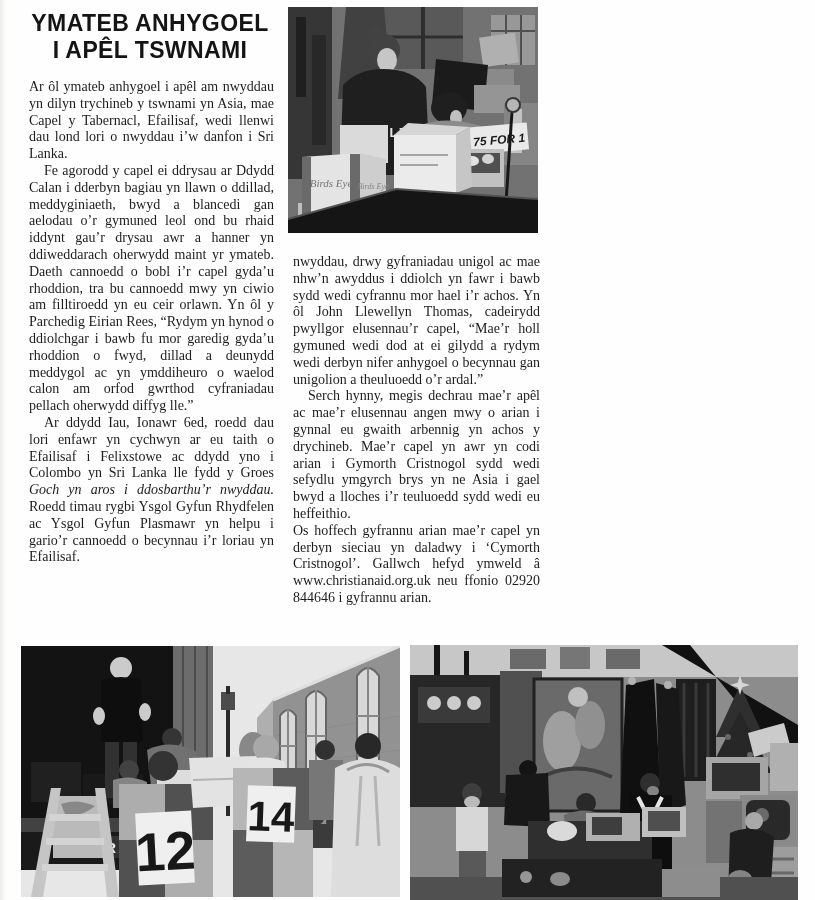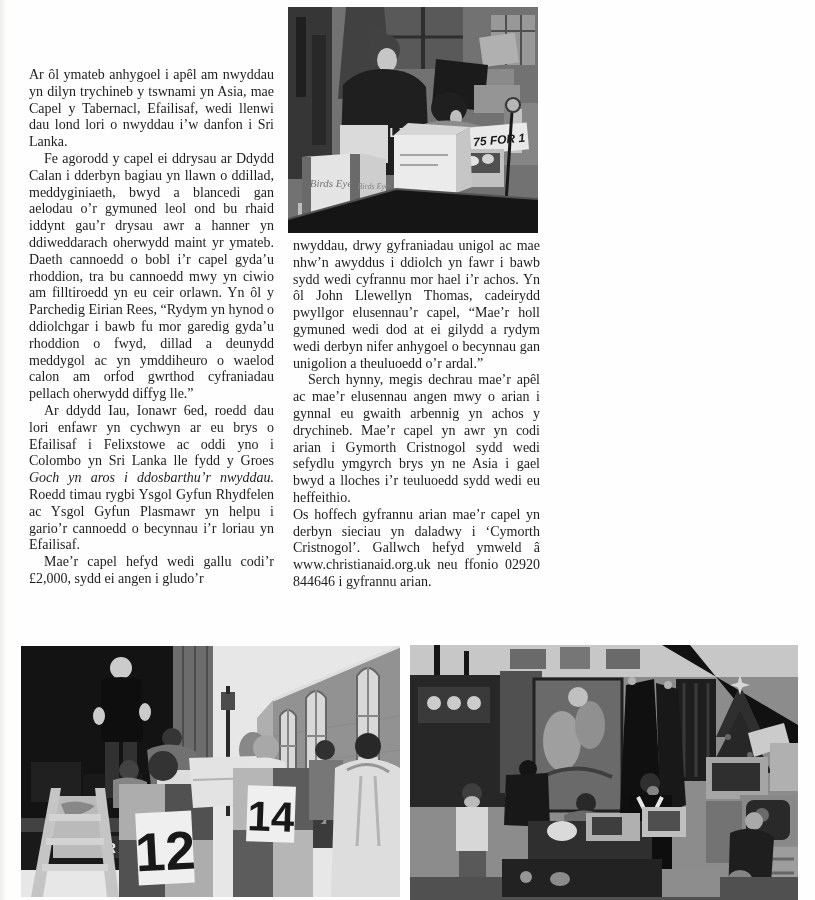--- a/index.html
+++ b/index.html
@@ -17,43 +17,44 @@
     font-family:"Liberation Sans","DejaVu Sans",sans-serif;
     font-weight:bold;font-size:23px;line-height:27px;letter-spacing:.4px;
     text-align:center;color:#141414;
   }
   .col{
     position:absolute;font-size:14px;line-height:16.8px;
     text-align:justify;text-justify:inter-word;
   }
   .col p{margin:0;}
   .col p.indent{text-indent:15px;}
-  .left-col{left:29px;top:67px;width:245px;}
-  .right-col{left:293px;top:238px;width:247px;}
+  .left-col{left:29px;top:79px;width:245px;}
+  .right-col{left:293px;top:254px;width:247px;}
   .bold-par{font-weight:normal;}
   em.inline-it{}
   .photo{position:absolute;filter:grayscale(1) contrast(1.02);}
   .photo svg{display:block;}
   .photo-top{left:288px;top:7px;}
   .photo-bl{left:21px;top:646px;}
   .photo-br{left:410px;top:645px;}
 </style>
 </head>
 <body>
 
 <div class="page">
 
   <div class="title">
+    <div>YMATEB ANHYGOEL</div>
+    <div>I APÊL TSWNAMI</div>
   </div>
 
   <div class="col left-col">
     <p>Ar ôl ymateb anhygoel i apêl am nwyddau yn dilyn trychineb y tswnami yn Asia, mae Capel y Tabernacl, Efailisaf, wedi llenwi dau lond lori o nwyddau i’w danfon  i Sri Lanka.</p>
     <p class="indent">Fe agorodd y capel ei ddrysau ar Ddydd Calan i dderbyn bagiau yn llawn o ddillad, meddyginiaeth, bwyd a blancedi gan aelodau o’r gymuned leol ond bu rhaid iddynt gau’r drysau awr a hanner yn ddiweddarach oherwydd maint yr ymateb. Daeth cannoedd o bobl i’r capel gyda’u rhoddion, tra bu cannoedd mwy yn ciwio am filltiroedd yn eu ceir orlawn. Yn ôl y Parchedig Eirian Rees, “Rydym yn hynod o ddiolchgar i bawb fu mor garedig gyda’u rhoddion o fwyd, dillad a deunydd meddygol ac yn ymddiheuro o waelod calon am orfod gwrthod cyfraniadau pellach oherwydd diffyg lle.”</p>
-    <p class="indent"><span>Ar ddydd Iau, Ionawr 6ed, roedd dau lori enfawr yn cychwyn ar eu brys o Efailisaf i Felixstowe ac oddi yno i Colombo yn Sri Lanka lle fydd y Groes </span><em class="inline-it">Goch yn aros i ddosbarthu’r nwyddau.</em><span> Roedd timau rygbi Ysgol Gyfun Rhydfelen ac Ysgol Gyfun Plasmawr yn helpu i gario’r cannoedd o becynnau i’r loriau yn Efailisaf.</span></p>
-    <p class="indent">Mae’r capel hefyd wedi gallu codi’r £2,000, sydd ei angen i gludo’r</p>
+    <p class="indent"><span>Ar ddydd Iau, Ionawr 6ed, roedd dau lori enfawr yn cychwyn ar eu taith o Efailisaf i Felixstowe ac ddydd yno i Colombo yn Sri Lanka lle fydd y Groes </span><em class="inline-it">Goch yn aros i ddosbarthu’r nwyddau.</em><span> Roedd timau rygbi Ysgol Gyfun Rhydfelen ac Ysgol Gyfun Plasmawr yn helpu i gario’r cannoedd o becynnau i’r loriau yn Efailisaf.</span></p>
   </div>
 
   <div class="col right-col">
     <p>nwyddau, drwy gyfraniadau unigol ac mae nhw’n awyddus i ddiolch yn fawr i bawb sydd wedi cyfrannu mor hael i’r achos.  Yn ôl John Llewellyn Thomas, cadeirydd pwyllgor elusennau’r capel, “Mae’r holl gymuned wedi dod at ei gilydd a rydym wedi derbyn nifer anhygoel o becynnau gan unigolion a theuluoedd o’r ardal.”</p>
     <p class="indent">Serch hynny, megis dechrau mae’r apêl ac mae’r elusennau angen mwy o arian i gynnal eu gwaith arbennig yn achos y drychineb. Mae’r capel yn awr yn codi arian i Gymorth Cristnogol sydd wedi sefydlu ymgyrch brys yn ne Asia i gael bwyd a lloches i’r teuluoedd sydd wedi eu heffeithio.</p>
     <p class="bold-par">Os hoffech gyfrannu arian mae’r capel yn derbyn sieciau yn daladwy i ‘Cymorth Cristnogol’. Gallwch hefyd ymweld â www.christianaid.org.uk neu ffonio 02920 844646 i gyfrannu arian.</p>
   </div>
 
   <figure class="photo photo-top" style="margin:0">
     <svg width="250" height="226" viewBox="0 0 250 226">

